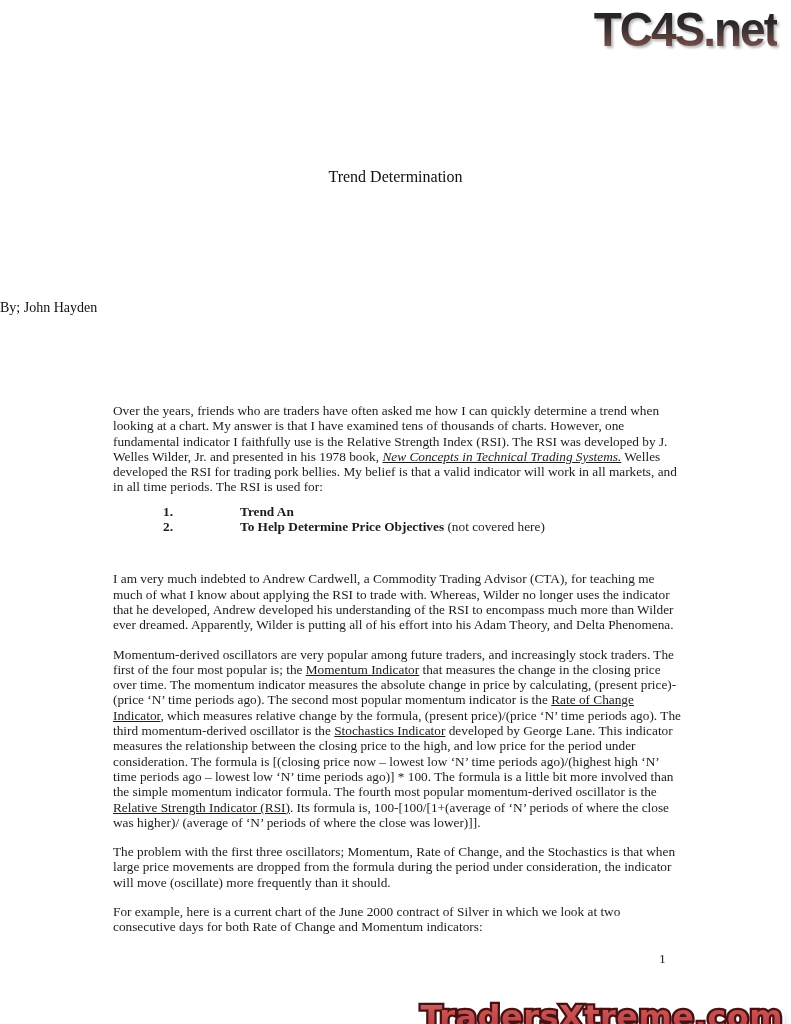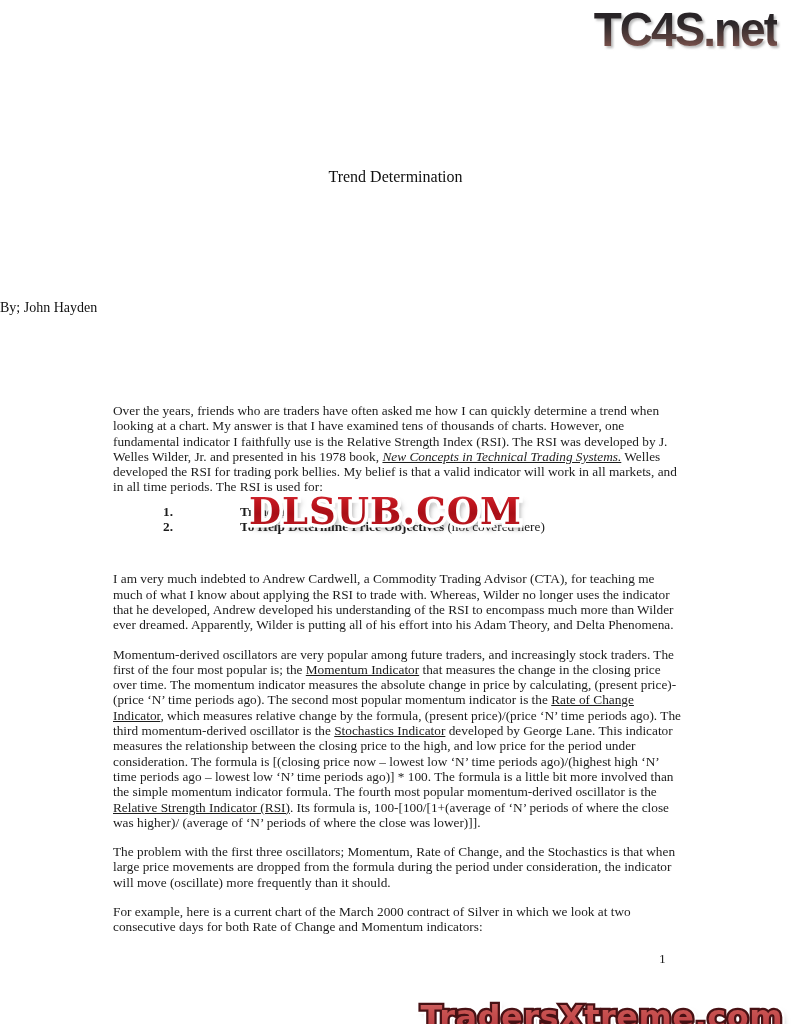--- a/index.html
+++ b/index.html
@@ -105,27 +105,23 @@
       </div>
       <div class="list-row">
         <span class="list-num">2.</span>
         <span class="list-text"><span class="bd">To Help Determine Price Objectives</span><span> (not covered here)</span></span>
       </div>
     </div>
 
     <p class="para"><span>I am very much indebted to Andrew Cardwell, a Commodity Trading Advisor (CTA), for teaching me much of what I know about applying the RSI to trade with. Whereas, Wilder no longer uses the indicator that he developed, Andrew developed his understanding of the RSI to encompass much more than Wilder ever dreamed. Apparently, Wilder is putting all of his effort into his Adam Theory, and Delta Phenomena.</span></p>
     <p class="para"><span>Momentum-derived oscillators are very popular among future traders, and increasingly stock traders. The first of the four most popular is; the </span><span class="ul">Momentum Indicator</span><span> that measures the change in the closing price over time. The momentum indicator measures the absolute change in price by calculating,  (present price)-(price ‘N’ time periods ago). The second most popular momentum indicator is the </span><span class="ul">Rate of Change Indicator</span><span>, which measures relative change by the formula, (present price)/(price ‘N’ time periods ago). The third momentum-derived oscillator is the </span><span class="ul">Stochastics Indicator</span><span> developed by George Lane. This indicator measures the relationship between the closing price to the high, and low price for the period under consideration. The formula is [(closing price now – lowest low ‘N’ time periods ago)/(highest high ‘N’ time periods ago – lowest low ‘N’ time periods ago)] * 100. The formula is a little bit more involved than the simple momentum indicator formula. The fourth most popular momentum-derived oscillator is the </span><span class="ul">Relative Strength Indicator (RSI)</span><span>. Its formula is, 100-[100/[1+(average of ‘N’ periods of where the close was higher)/ (average of ‘N’ periods of where the close was lower)]].</span></p>
     <p class="para"><span>The problem with the first three oscillators; Momentum, Rate of Change, and the Stochastics is that when large price movements are dropped from the formula during the period under consideration, the indicator will move (oscillate) more frequently than it should.</span></p>
-    <p class="para"><span>For example, here is a current chart of the March 2000 contract of Silver in which we look at two consecutive days for both Rate of Change and Momentum indicators:</span></p>
+    <p class="para"><span>For example, here is a current chart of the June 2000 contract of Silver in which we look at two consecutive days for both Rate of Change and Momentum indicators:</span></p>
   </div>
 
-  <div class="watermark">
-    <span class="wm wm-stroke">DLSUB.COM</span>
-    <span class="wm wm-fill">DLSUB.COM</span>
-  </div>
 
   <div class="page-number">1</div>
 
   <div class="footer-logo">
     <span class="ft ft-glow">TradersXtreme.com</span>
     <span class="ft ft-stroke">TradersXtreme.com</span>
     <span class="ft ft-fill">TradersXtreme.com</span>
   </div>
 
 </div>

